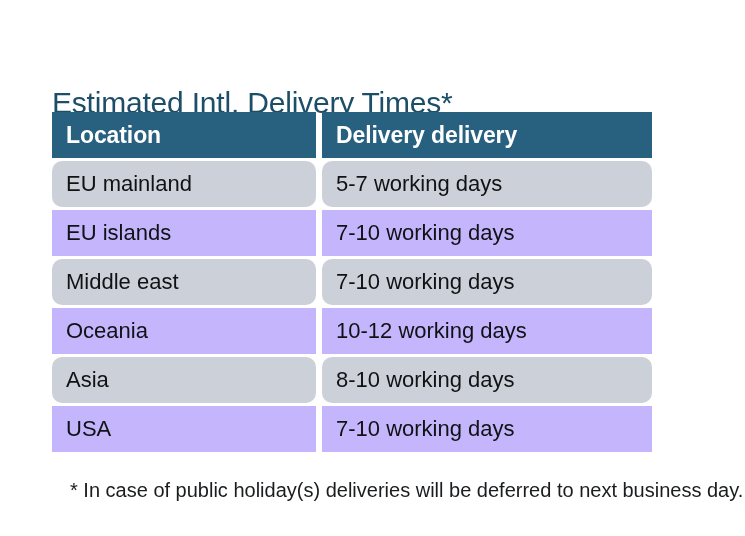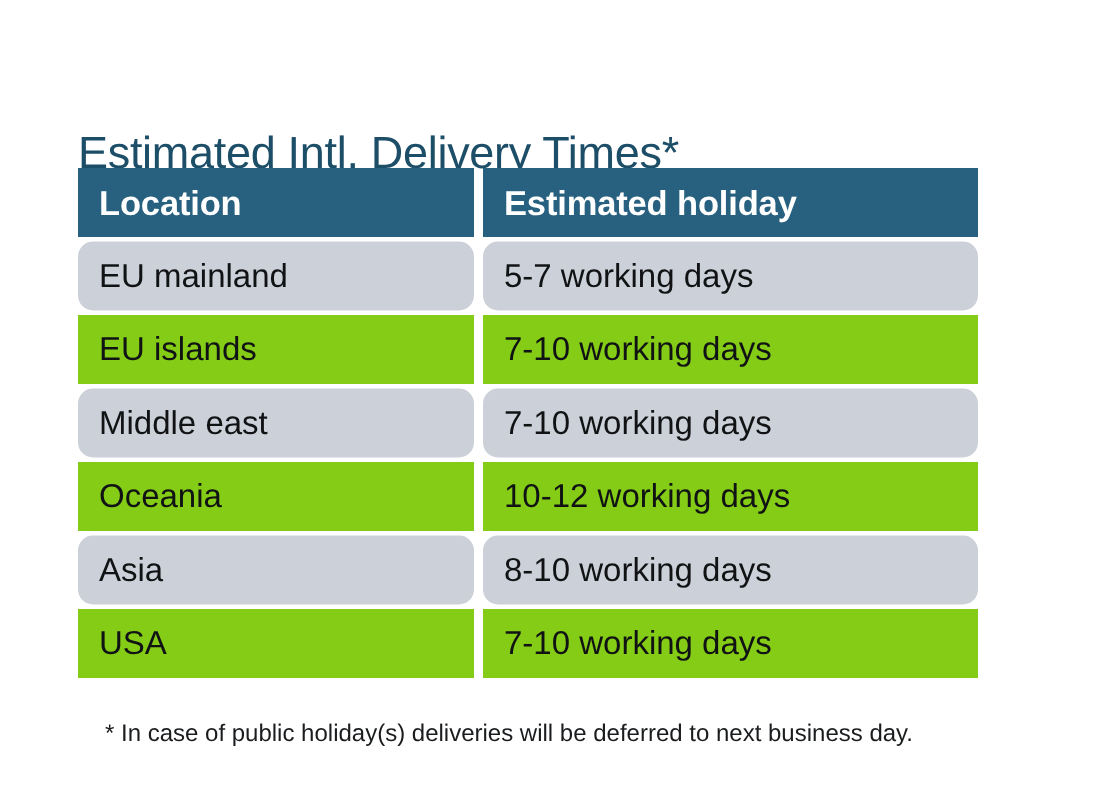--- a/index.html
+++ b/index.html
@@ -72,45 +72,45 @@
     background: #28607f;
     color: #ffffff;
     font-weight: bold;
     font-size: 23px;
     height: 46px;
     letter-spacing: -0.1px;
   }
 
   
   .row.shade-dark .cell  { background: #ccd1d9; border-radius: 10px; }
-  .row.shade-light .cell { background: #84cc16; }
+  .row.shade-light .cell { background: #c4b5fd; }
 
   
   .footnote {
     position: absolute;
     left: 70px;
     top: 480px;
-    font-size: 16px;
+    font-size: 20px;
     line-height: 20px;
     color: #1a1c1e;
     white-space: nowrap;
   }
 </style>
 </head>
 <body>
 
 <div class="page">
 
   <h1 class="title">Estimated Intl. Delivery Times*</h1>
 
   <div class="table">
 
     <div class="row header">
       <div class="cell col-location">Location</div>
-      <div class="cell col-delivery">Estimated holiday</div>
+      <div class="cell col-delivery">Delivery delivery</div>
     </div>
 
     <div class="row shade-dark">
       <div class="cell col-location">EU mainland</div>
       <div class="cell col-delivery">5-7 working days</div>
     </div>
 
     <div class="row shade-light">
       <div class="cell col-location">EU islands</div>
       <div class="cell col-delivery">7-10 working days</div>

